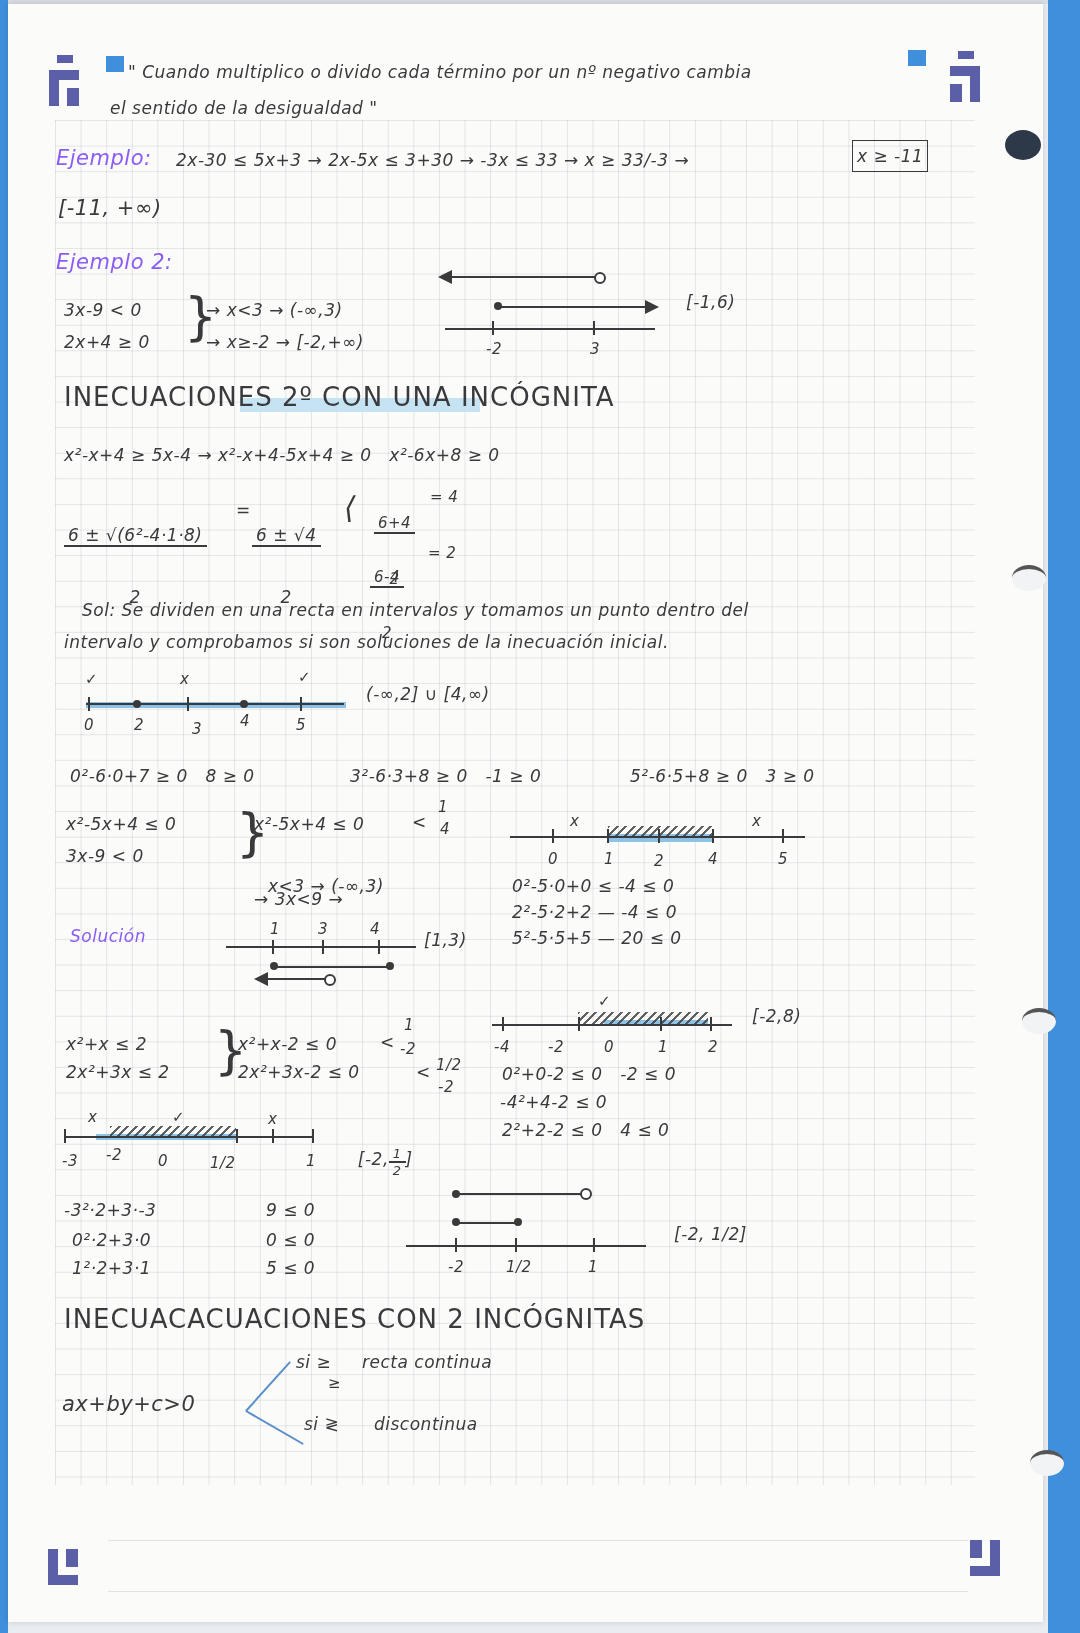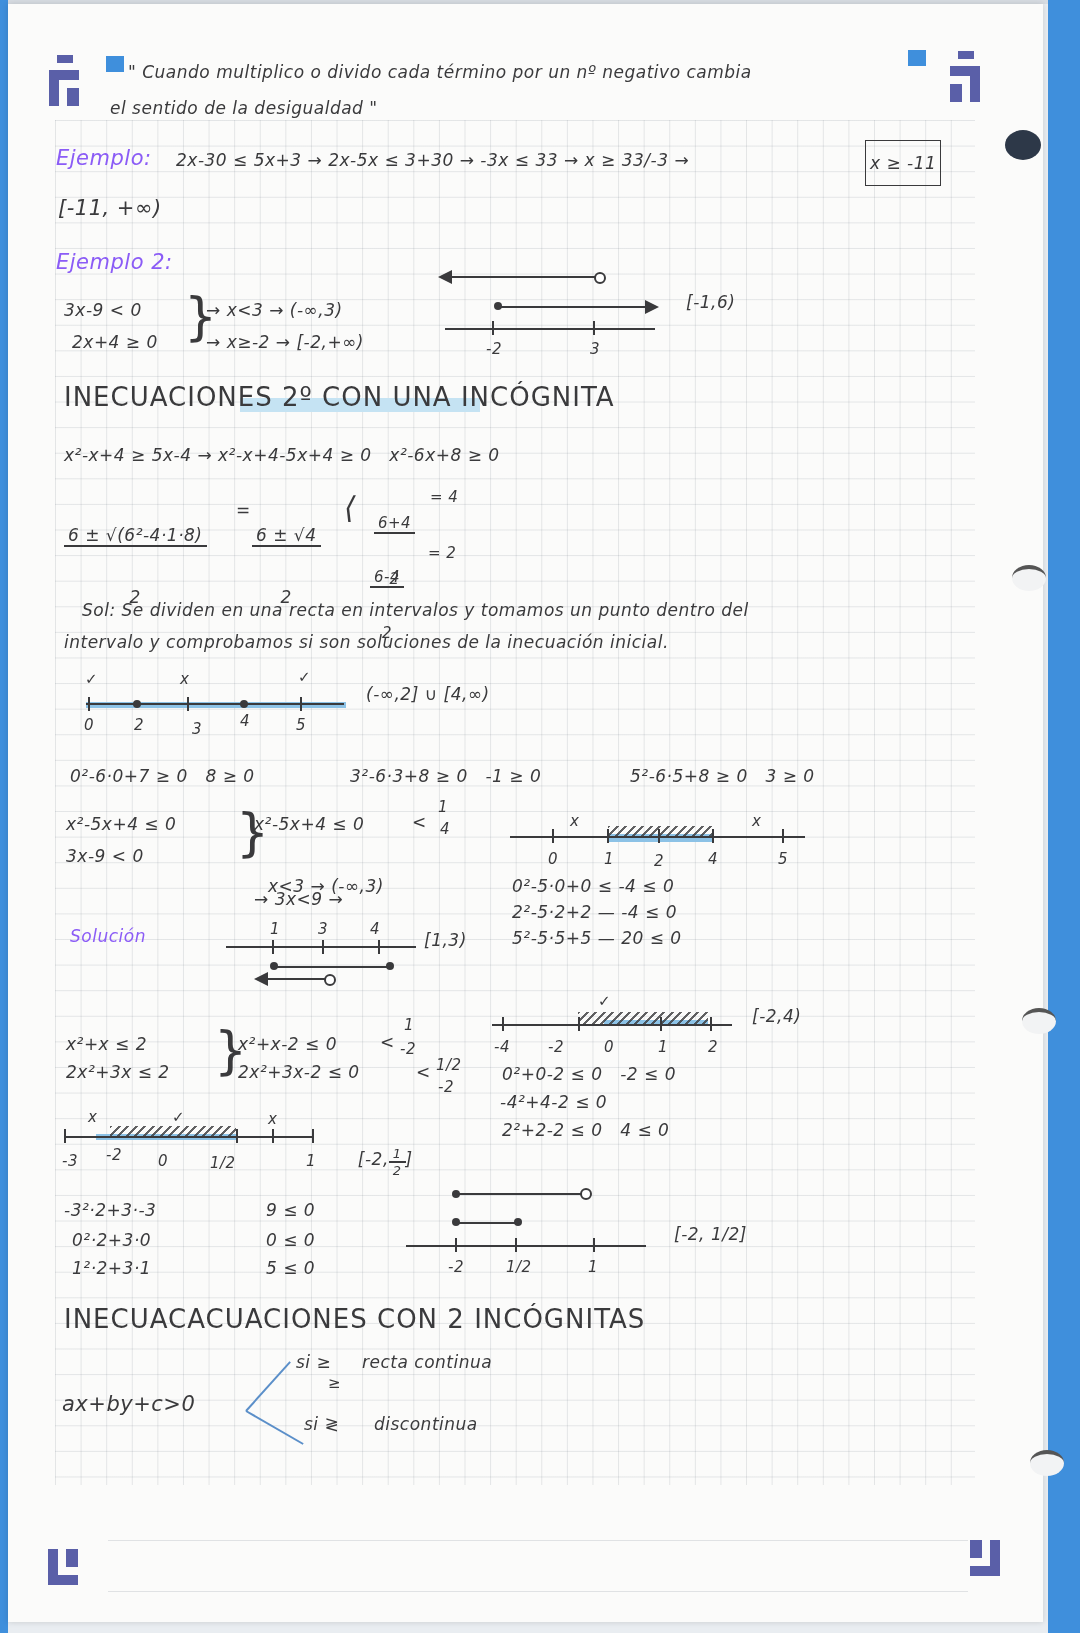--- a/index.html
+++ b/index.html
@@ -41,21 +41,21 @@
   .hw {
     position:absolute; white-space:pre; color:#3a3a3c;
     font-family:"DejaVu Sans", sans-serif; font-size:21px; letter-spacing:0.5px;
     font-style:italic;
   }
   .hw.sm { font-size:17px; }
   .hw.xs { font-size:15px; }
   .hw.blue { color:#8b5cf6; }
   .hw.head { font-style:normal; font-size:26px; letter-spacing:1px; color:#3a3a3c; }
   .hl { position:absolute; background:#c5e3f3; height:14px; }
-  .boxed { border:1.5px solid #3a3a3c; padding:12px 4px;margin-left:13px; }
+  .boxed { border:1.5px solid #3a3a3c; padding:5px 4px; }
   .line { position:absolute; background:#3a3a3c; height:2px; }
   .line.blue { background:#8cc2e6; }
   .tick { position:absolute; width:2px; height:14px; background:#3a3a3c; }
   .arrow-r { position:absolute; width:0; height:0; border-top:7px solid transparent; border-bottom:7px solid transparent; border-left:14px solid #3a3a3c; }
   .arrow-l { position:absolute; width:0; height:0; border-top:7px solid transparent; border-bottom:7px solid transparent; border-right:14px solid #3a3a3c; }
   .dot-open { position:absolute; width:8px; height:8px; border-radius:50%; border:2px solid #3a3a3c; background:#fff; }
   .dot-fill { position:absolute; width:8px; height:8px; border-radius:50%; background:#3a3a3c; }
   .frac { position:absolute; text-align:center; }
   .frac .num { display:block; border-bottom:2px solid #3a3a3c; padding:0 4px; }
   .frac .den { display:block; }
@@ -106,21 +106,21 @@
 <div class="hw sm" style="left:128px;top:62px;">" Cuando multiplico o divido cada término por un nº negativo cambia</div>
 <div class="hw sm" style="left:110px;top:98px;">el sentido de la desigualdad "</div>
 
 <div class="hw blue" style="left:56px;top:146px;">Ejemplo:</div>
 <div class="hw sm" style="left:176px;top:150px;">2x-30 ≤ 5x+3 → 2x-5x ≤ 3+30 → -3x ≤ 33 → x ≥ 33/-3 →</div>
 <div class="hw sm boxed" style="left:852px;top:140px;">x ≥ -11</div>
 <div class="hw" style="left:58px;top:196px;">[-11, +∞)</div>
 
 <div class="hw blue" style="left:56px;top:250px;">Ejemplo 2:</div>
 <div class="hw sm" style="left:64px;top:300px;">3x-9 &lt; 0</div>
-<div class="hw sm" style="left:72px;top:332px;">2x+4 ≥ 0</div>
+<div class="hw sm" style="left:64px;top:332px;">2x+4 ≥ 0</div>
 <div class="brace" style="left:184px;top:290px;">}</div>
 <div class="hw sm" style="left:206px;top:300px;">→ x&lt;3 → (-∞,3)</div>
 <div class="hw sm" style="left:206px;top:332px;">→ x≥-2 → [-2,+∞)</div>
 
 <div class="arrow-l" style="left:438px;top:270px;"></div>
 <div class="line" style="left:450px;top:276px;width:146px;"></div>
 <div class="dot-open" style="left:594px;top:272px;"></div>
 <div class="dot-fill" style="left:494px;top:302px;"></div>
 <div class="line" style="left:500px;top:306px;width:145px;"></div>
 <div class="arrow-r" style="left:645px;top:300px;"></div>
@@ -243,21 +243,21 @@
 <div class="line" style="left:492px;top:1024px;width:240px;"></div>
 <div class="tick" style="left:502px;top:1017px;"></div>
 <div class="tick" style="left:578px;top:1017px;"></div>
 <div class="tick" style="left:660px;top:1017px;"></div>
 <div class="tick" style="left:710px;top:1017px;"></div>
 <div class="hw xs" style="left:494px;top:1038px;">-4</div>
 <div class="hw xs" style="left:548px;top:1038px;">-2</div>
 <div class="hw xs" style="left:604px;top:1038px;">0</div>
 <div class="hw xs" style="left:658px;top:1038px;">1</div>
 <div class="hw xs" style="left:708px;top:1038px;">2</div>
-<div class="hw sm" style="left:752px;top:1006px;">[-2,4)</div>
+<div class="hw sm" style="left:752px;top:1006px;">[-2,8)</div>
 <div class="hw sm" style="left:502px;top:1064px;">0²+0-2 ≤ 0   -2 ≤ 0</div>
 <div class="hw sm" style="left:500px;top:1092px;">-4²+4-2 ≤ 0</div>
 <div class="hw sm" style="left:502px;top:1120px;">2²+2-2 ≤ 0   4 ≤ 0</div>
 
 <div class="hw xs" style="left:88px;top:1108px;">x</div>
 <div class="hw xs" style="left:172px;top:1108px;">✓</div>
 <div class="hw xs" style="left:268px;top:1110px;">x</div>
 <div class="line blue" style="left:96px;top:1134px;width:140px;height:6px;"></div>
 <div class="hatch" style="left:110px;top:1126px;width:126px;"></div>
 <div class="line" style="left:64px;top:1136px;width:250px;"></div>

